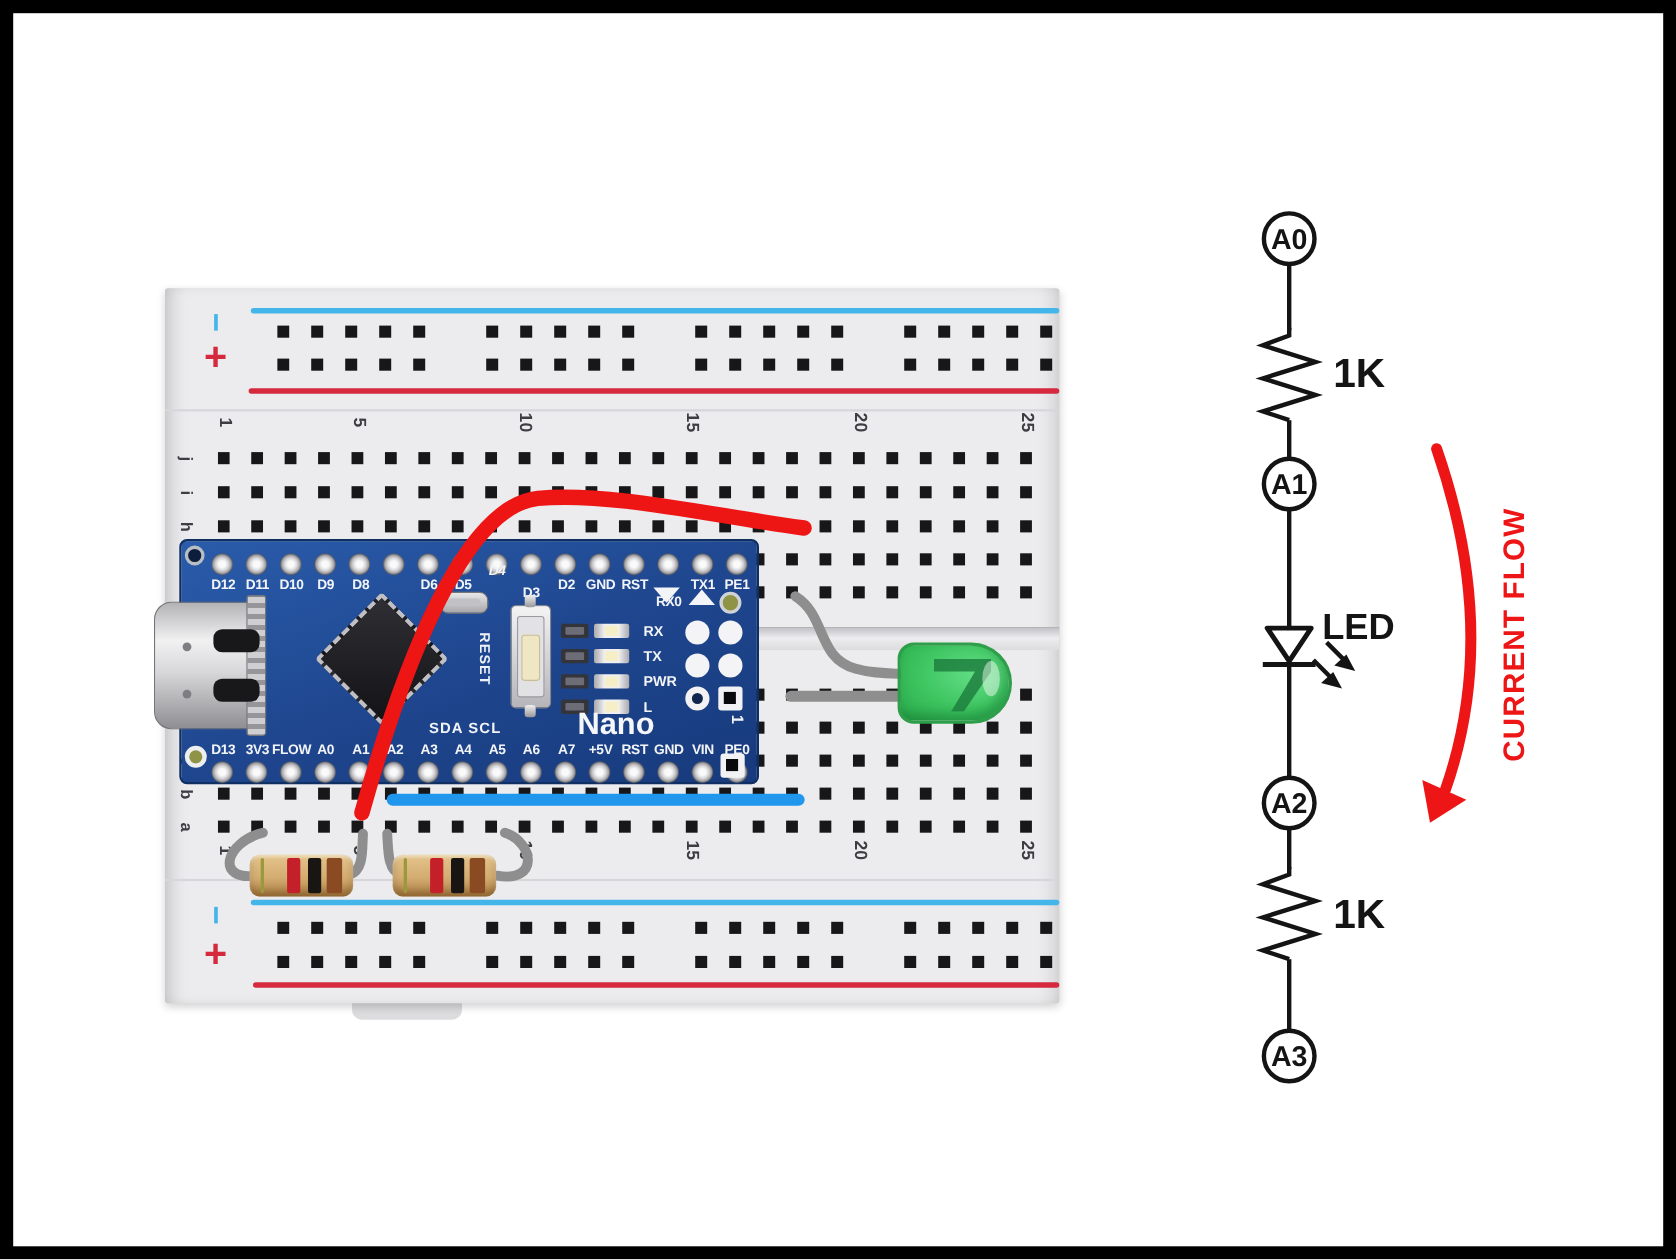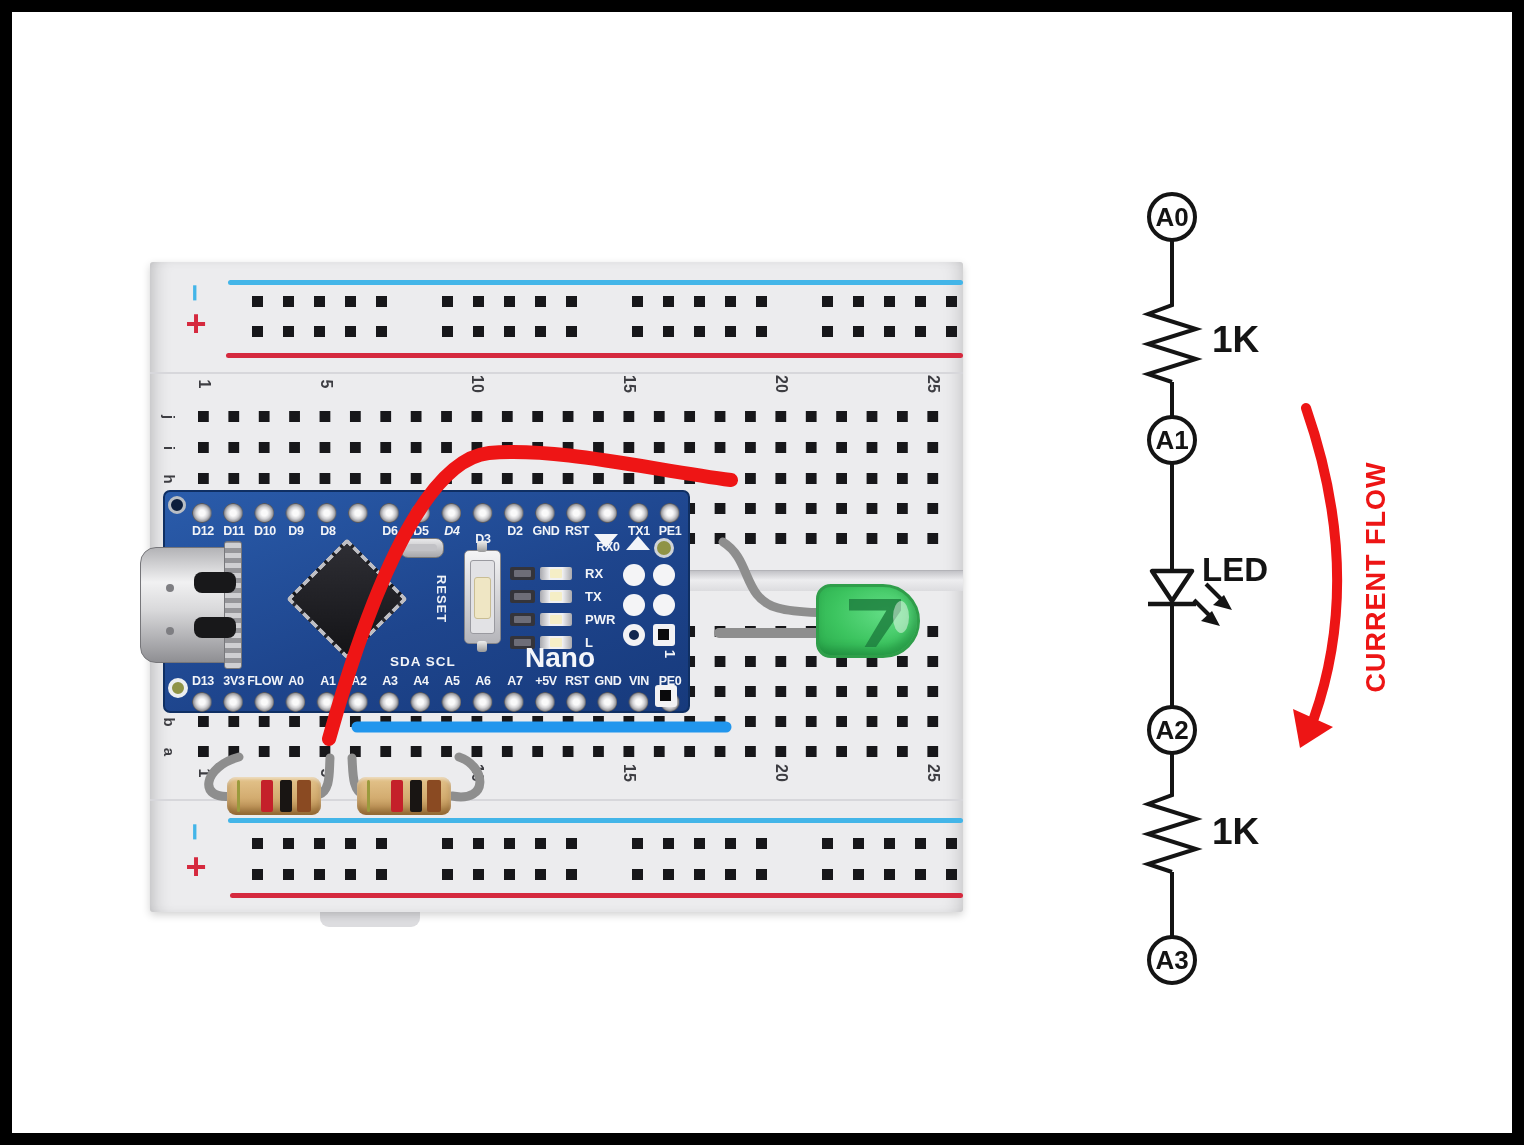--- a/index.html
+++ b/index.html
@@ -181,21 +181,21 @@
     <div class="pinrow" style="top:200px;"></div>
 
     <span class="pinlabel" style="left:38px;top:32px;">D12</span>
     <span class="pinlabel" style="left:69px;top:32px;">D11</span>
     <span class="pinlabel" style="left:100px;top:32px;">D10</span>
     <span class="pinlabel" style="left:131px;top:32px;">D9</span>
     <span class="pinlabel" style="left:163px;top:32px;">D8</span>
     <span class="pinlabel" style="left:194px;top:44px;margin-top:36px;">D7</span>
     <span class="pinlabel" style="left:225px;top:32px;">D6</span>
     <span class="pinlabel" style="left:256px;top:32px;">D5</span>
-    <span class="pinlabel" style="left:287px;top:32px;font-style:italic;">D4</span>
+    <span class="pinlabel" style="left:287px;top:20px;font-style:italic;">D4</span>
     <span class="pinlabel" style="left:318px;top:40px;">D3</span>
     <span class="pinlabel" style="left:350px;top:32px;">D2</span>
     <span class="pinlabel" style="left:381px;top:32px;">GND</span>
     <span class="pinlabel" style="left:412px;top:32px;">RST</span>
     <span class="pinlabel" style="left:443px;top:48px;">RX0</span>
     <span class="pinlabel" style="left:474px;top:32px;">TX1</span>
     <span class="pinlabel" style="left:505px;top:32px;">PE1</span>
 
     <span class="pinlabel" style="left:38px;top:182px;">D13</span>
     <span class="pinlabel" style="left:69px;top:182px;">3V3</span>

